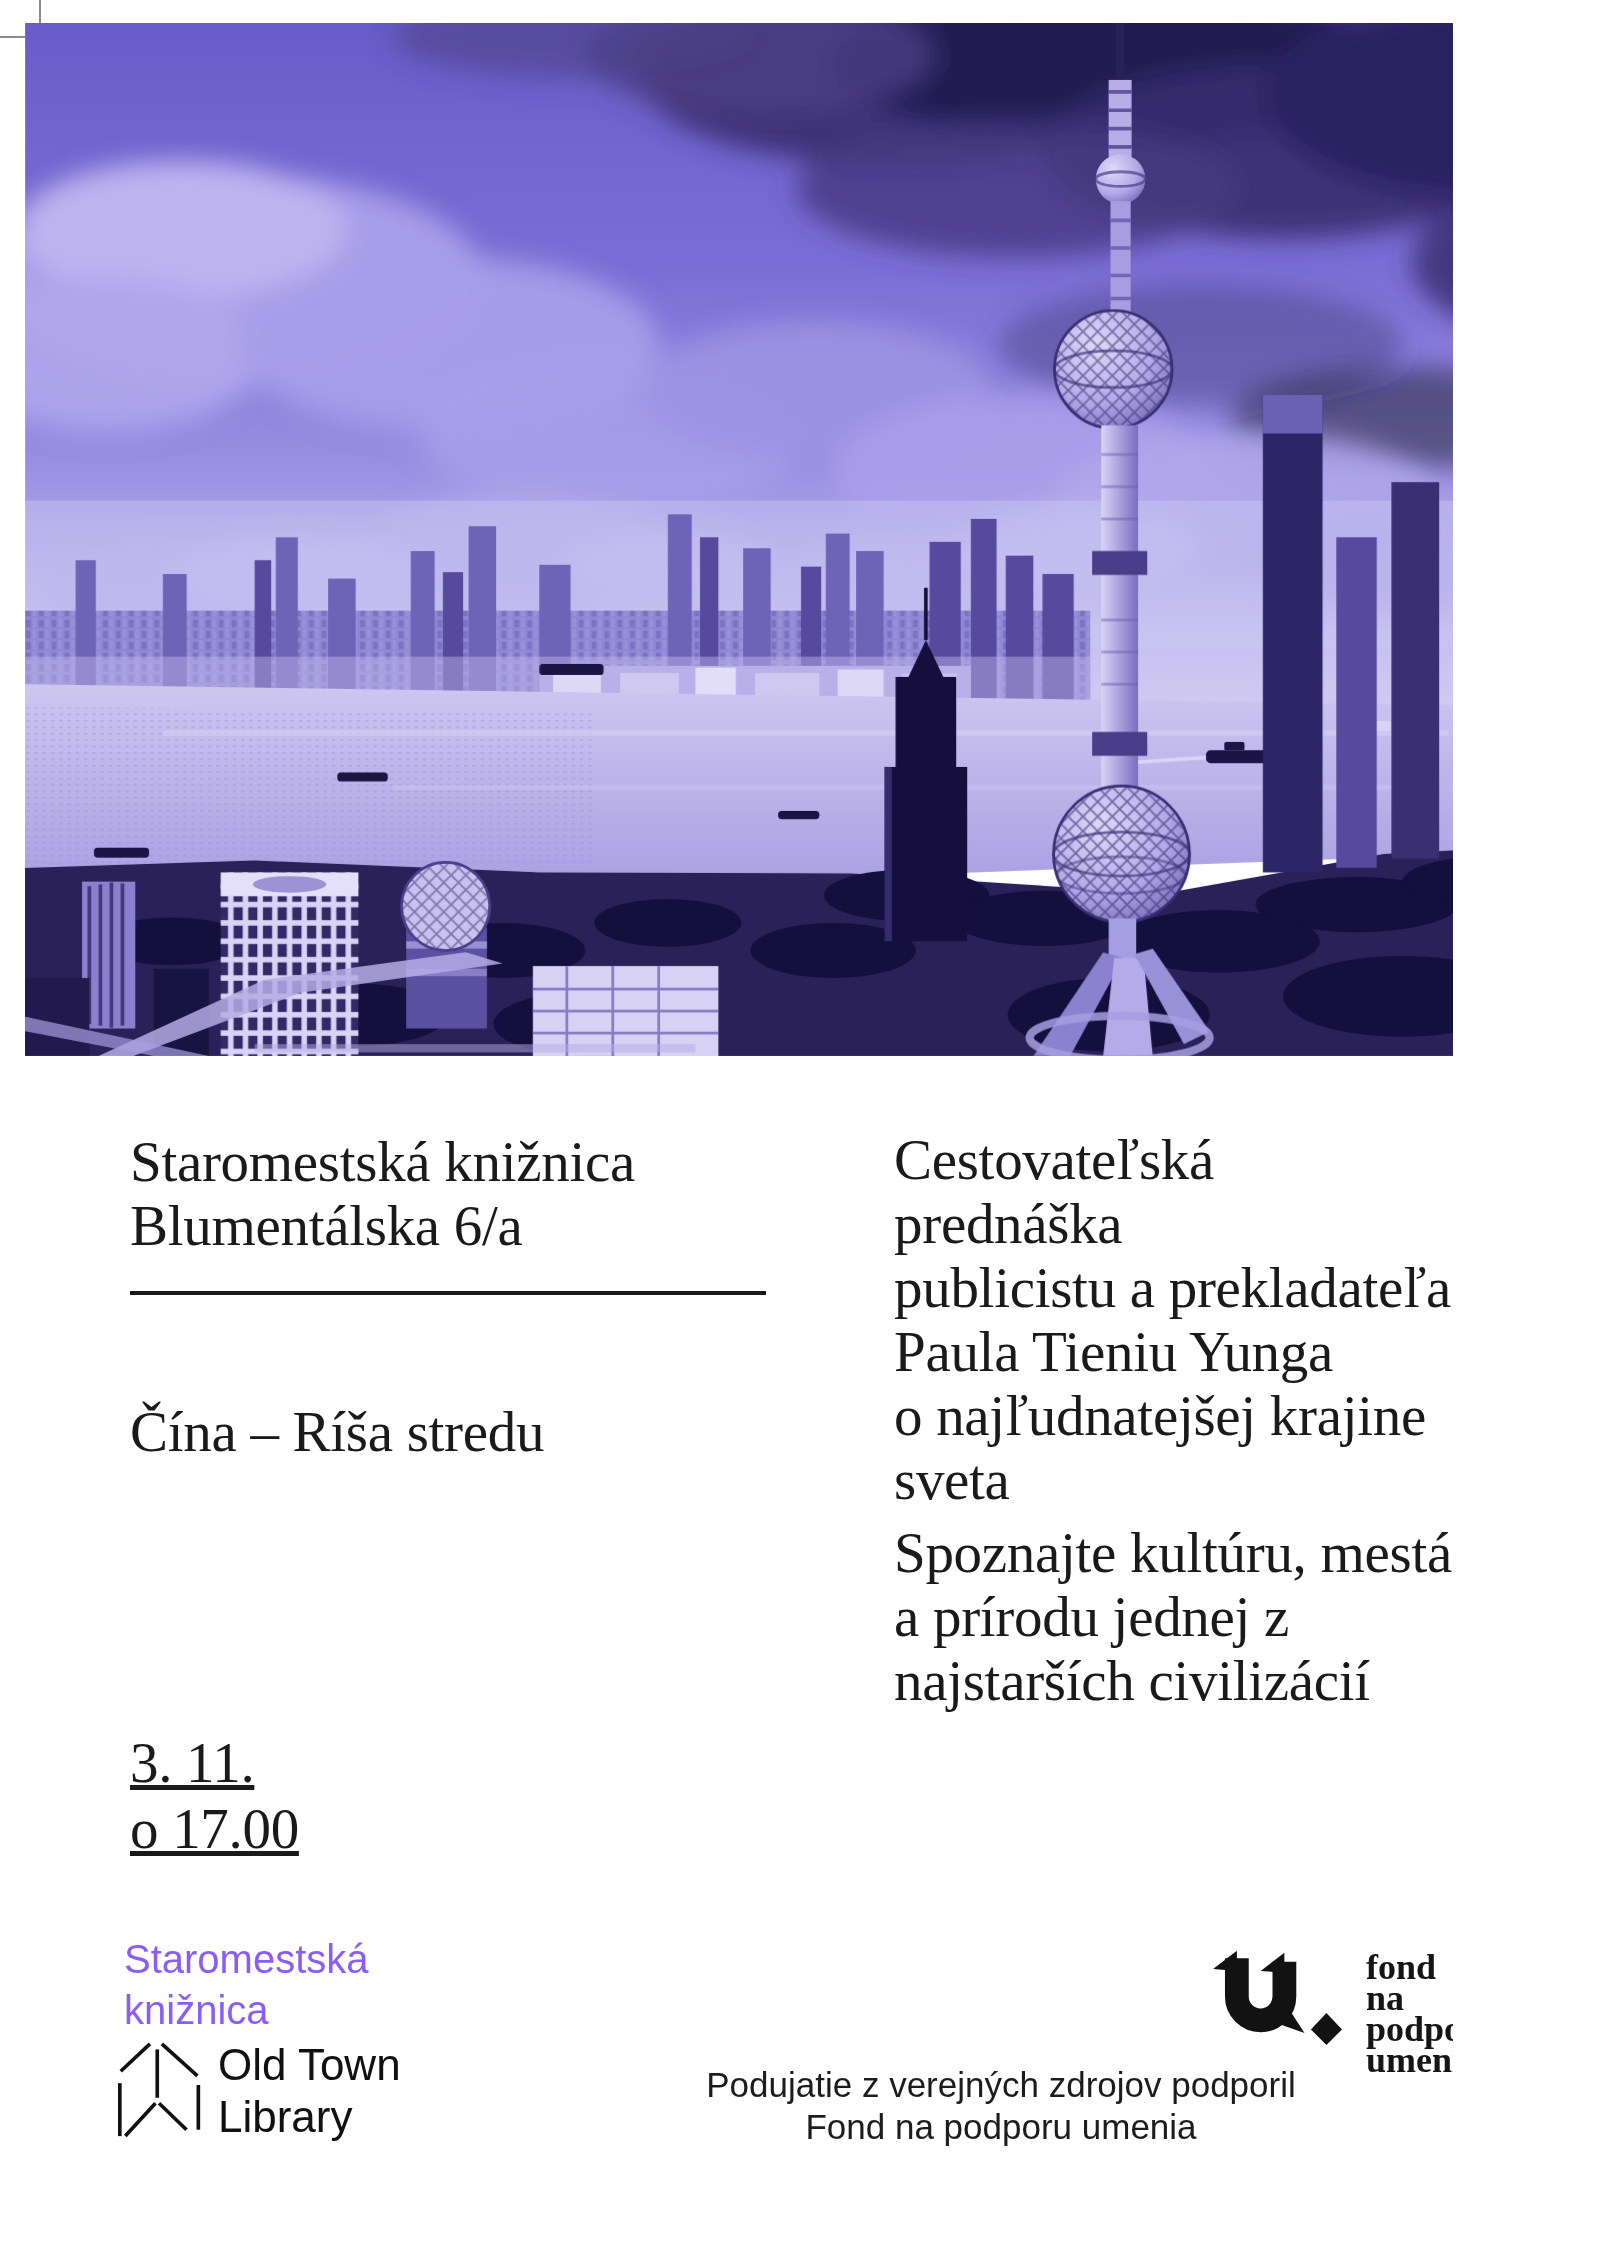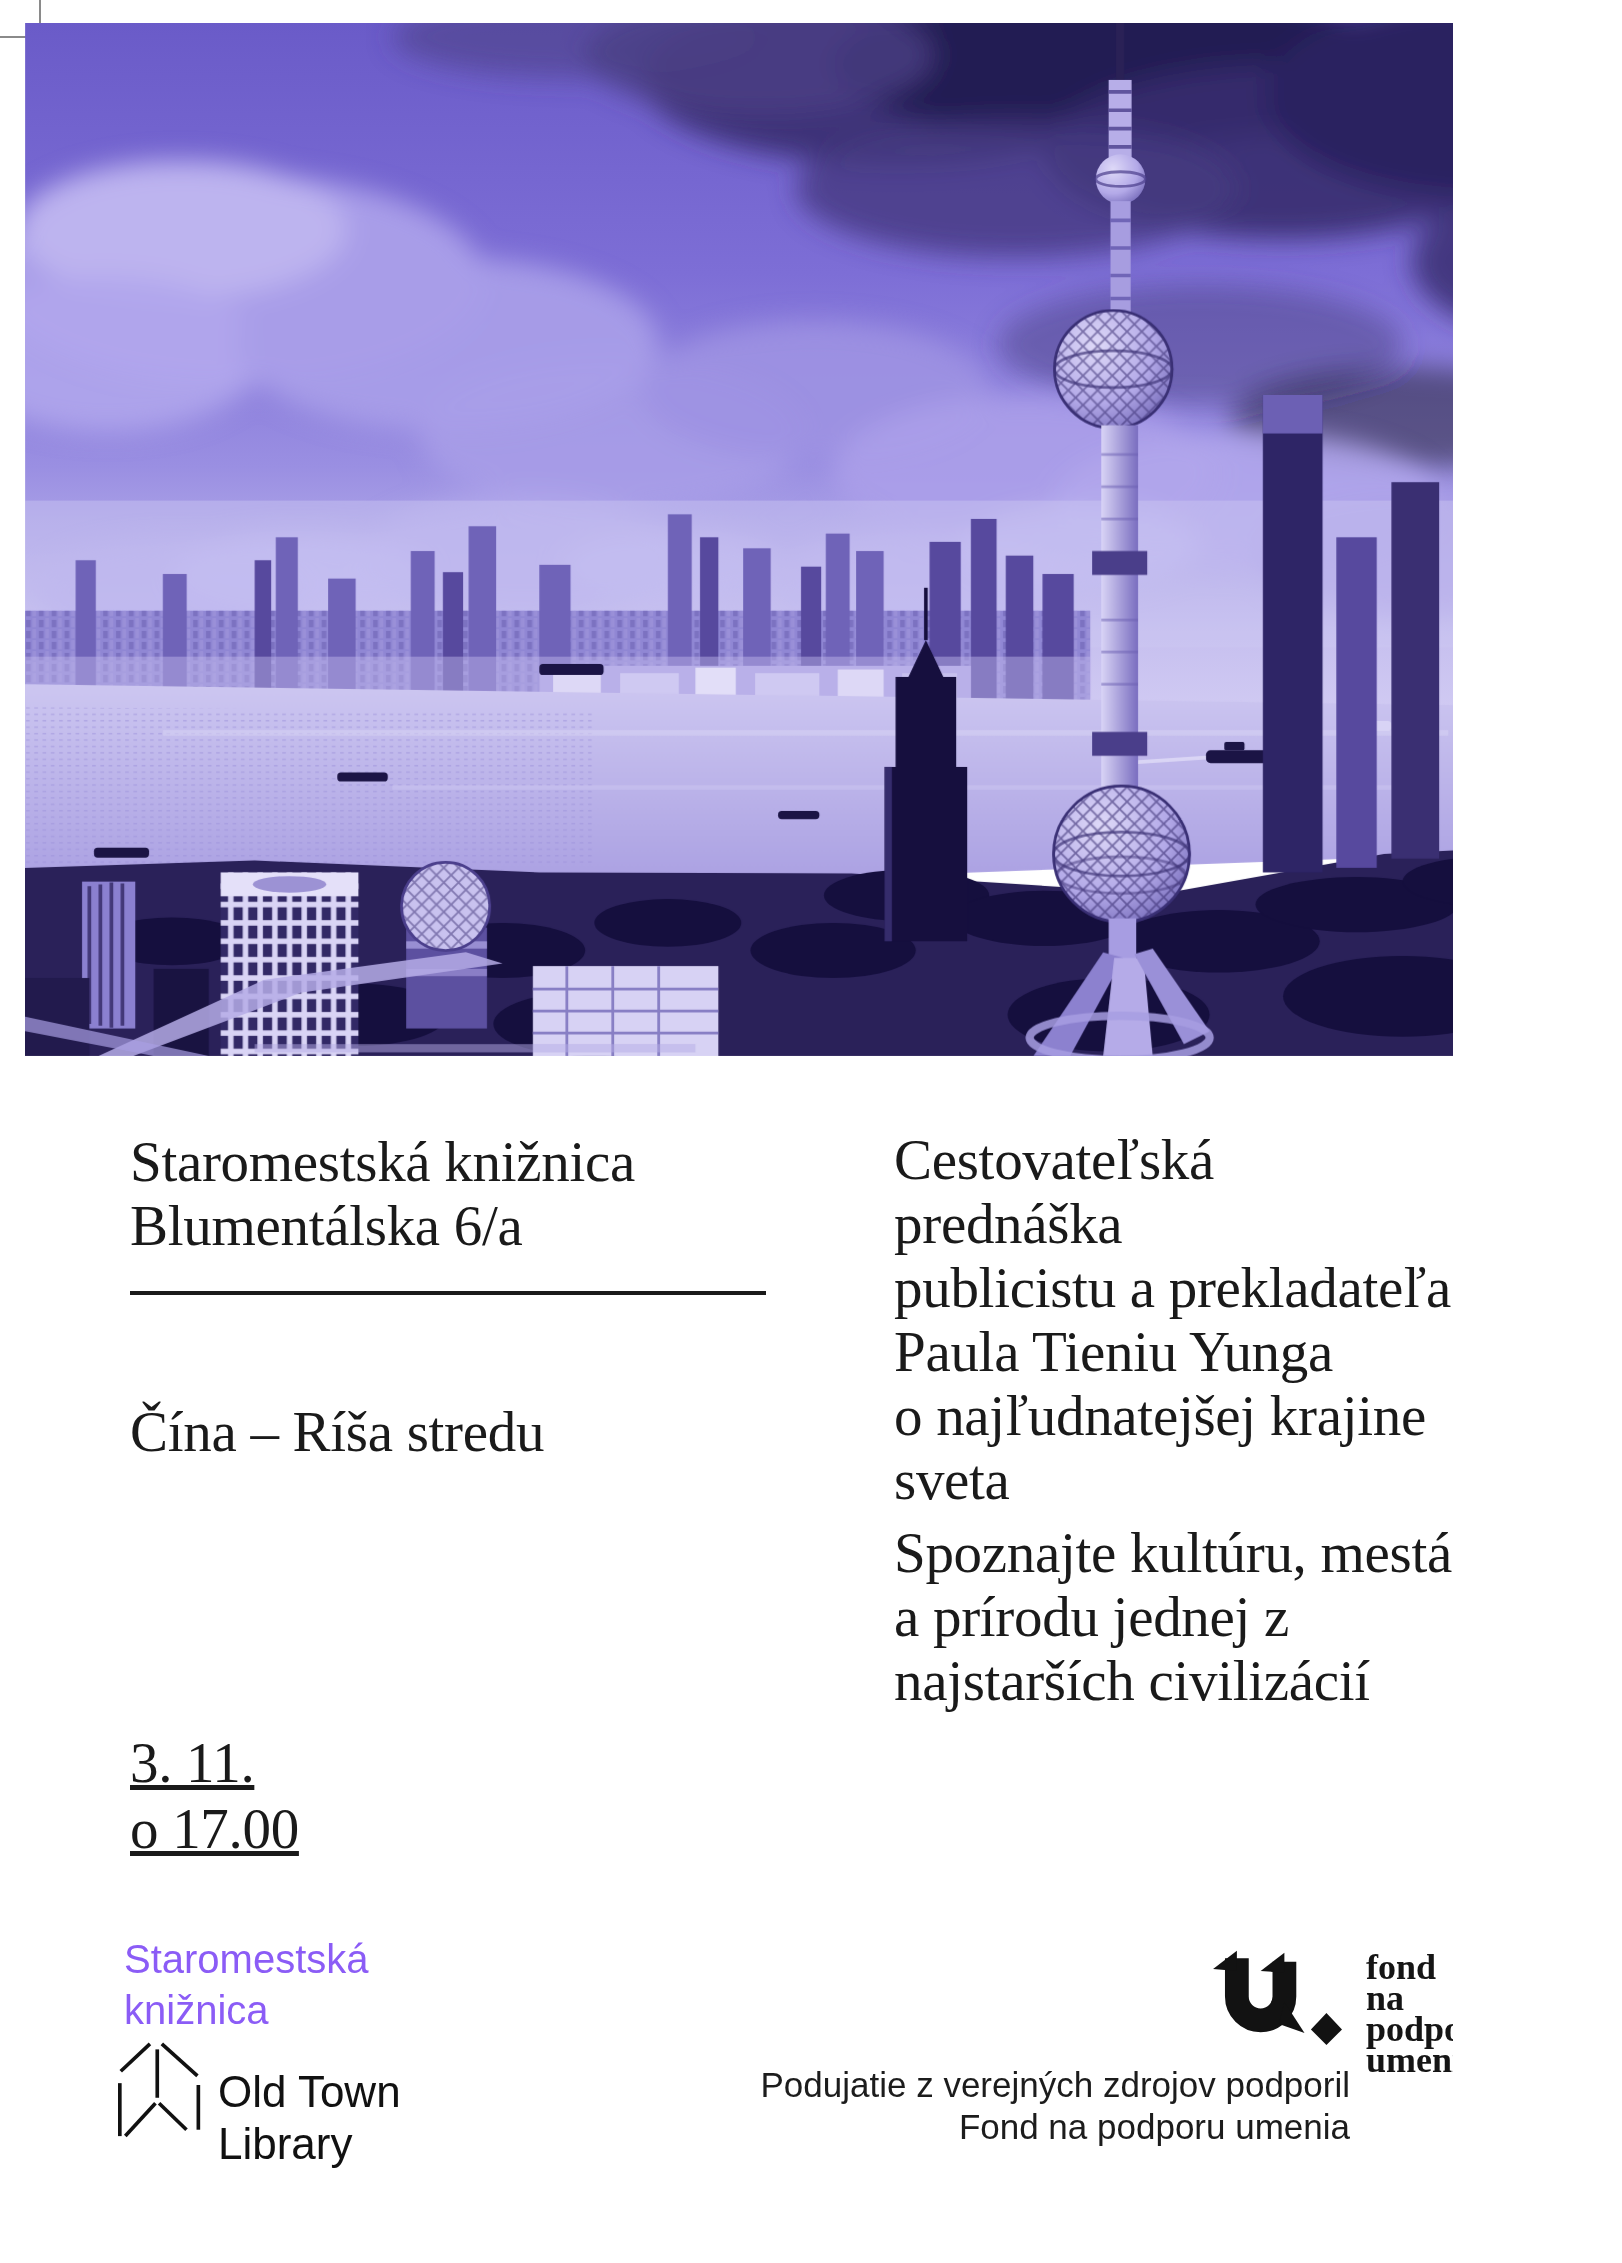--- a/index.html
+++ b/index.html
@@ -31,27 +31,27 @@
   .title{left:130px;top:1392px;font-weight:normal;font-size:57px;line-height:64px;margin-top:8px;}
   .datetime{left:130px;top:1730px;line-height:66px;text-decoration:underline;}
   .lecture-info{left:894px;top:1128px;}
   .lecture-teaser{left:894px;top:1521px;}
 
   
   .lib-name{position:absolute;left:124px;top:1934px;font-family:"Liberation Sans","DejaVu Sans",sans-serif;
             font-size:40px;line-height:51px;color:#8b5cf6;}
   .lib-icon{position:absolute;left:118px;top:2041px;}
   .lib-name-en{position:absolute;left:218px;top:2039px;font-family:"Liberation Sans","DejaVu Sans",sans-serif;
-            font-size:44px;line-height:52px;color:#111;margin-top:27px;}
+            font-size:44px;line-height:52px;color:#111;}
 
   
   .fpu-mark{position:absolute;left:1209px;top:1949px;}
   .fpu-text{position:absolute;left:1366px;top:1952px;font-family:"Liberation Serif","DejaVu Serif",serif;
             font-weight:bold;font-size:36px;line-height:31px;color:#151515;}
-  .support-note{position:absolute;right:103px;top:2064px;width:698px;text-align:right;
+  .support-note{position:absolute;right:103px;top:2064px;width:698px;text-align:center;
             font-family:"Liberation Sans","DejaVu Sans",sans-serif;font-size:35px;line-height:42px;color:#1c1c1c;}
   .sr{position:absolute;width:0.9px;height:0.9px;overflow:hidden;clip:rect(0 0 0 0);}
 
   
   .sky-fill{fill:url(#skyGrad);}
   .ink-line{stroke:#111;stroke-width:4;fill:none;stroke-linecap:butt;}
 </style>
 </head>
 <body>
 

